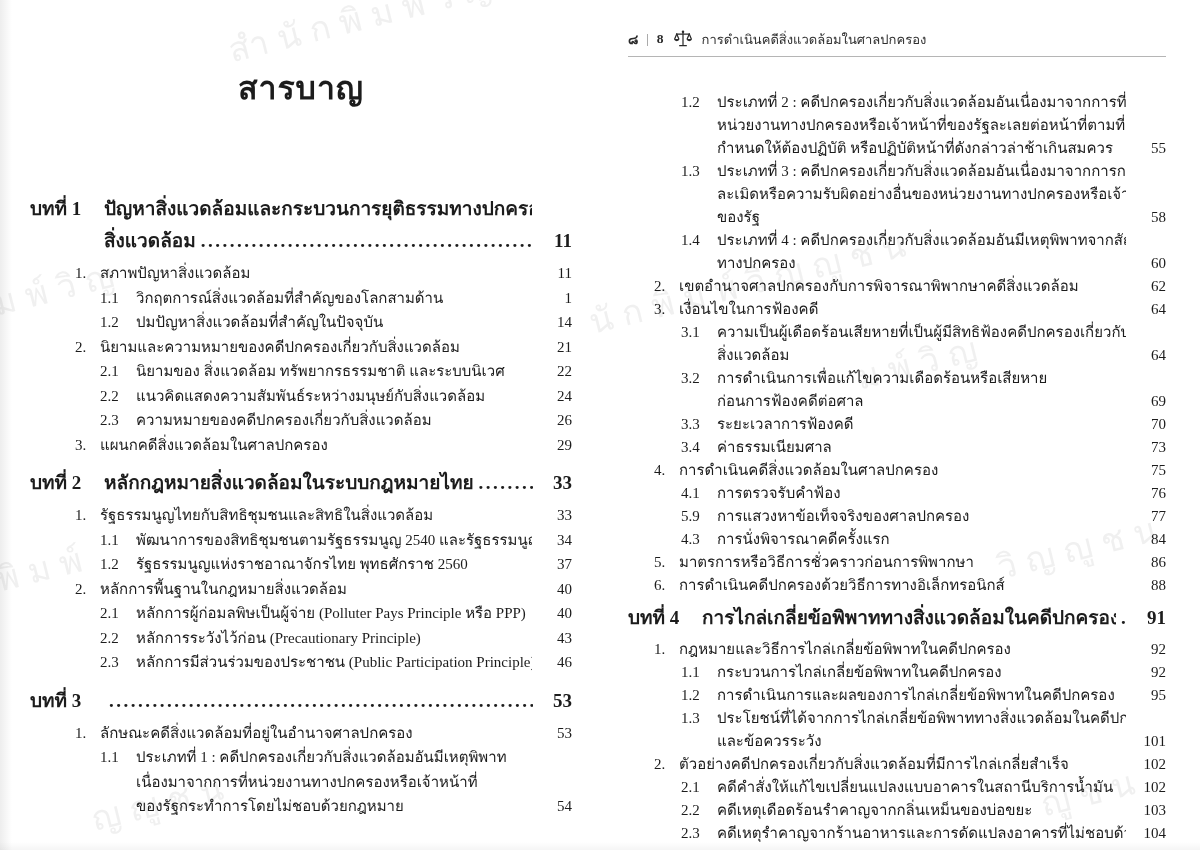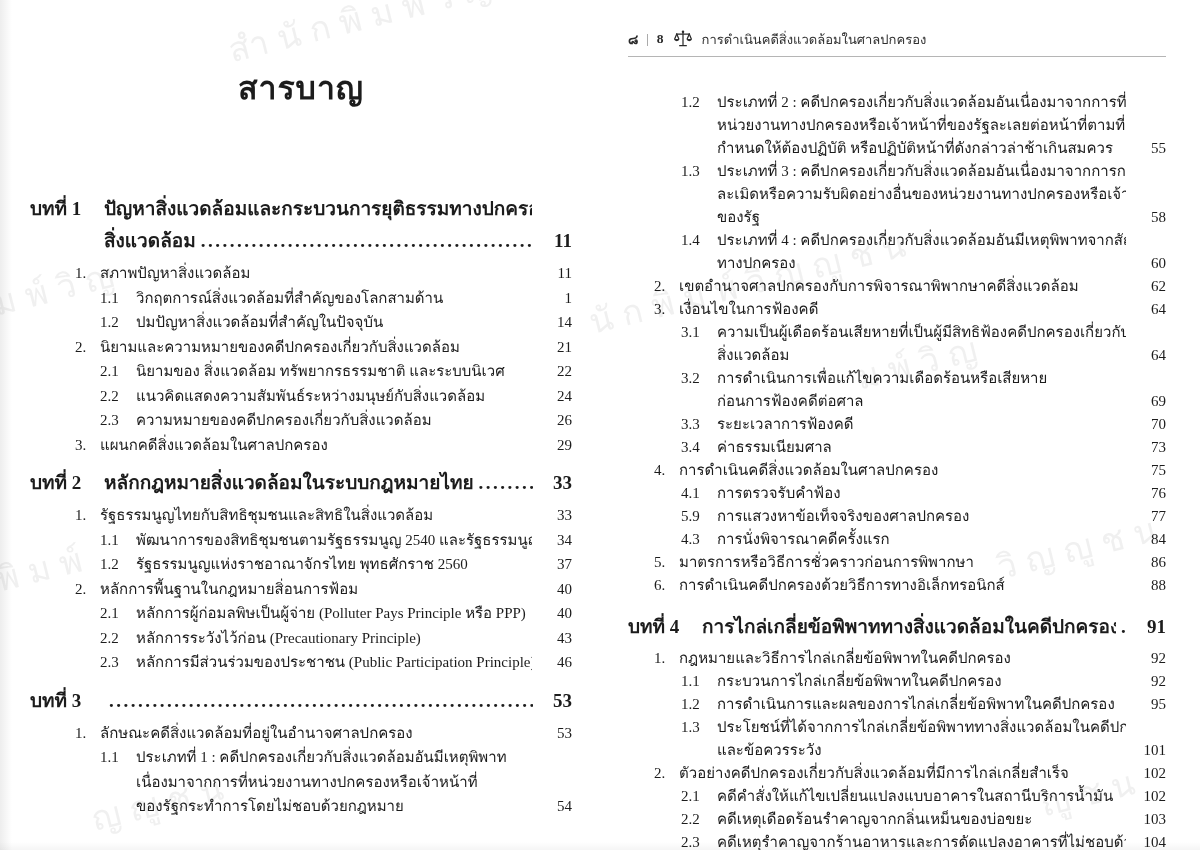--- a/index.html
+++ b/index.html
@@ -47,21 +47,21 @@
 
   .lv-chapter{margin-top:10px;margin-bottom:4px;}
   .lv-chapter .toc-line{font-size:19px;font-weight:bold;line-height:var(--chlh);}
   .lv-chapter .num{width:74px;}
   .lv-l1 .num{width:25px;}
   .lv-l2 .num{width:36px;}
   .page-left .lv-l1{margin-left:45px;}
   .page-left .lv-l2{margin-left:70px;}
   .page-right .lv-l1{margin-left:26px;}
   .page-right .lv-l2{margin-left:53px;}
-  .page-right .lv-chapter{margin-top:14px;}
+  .page-right .lv-chapter{margin-top:5px;}
 </style>
 </head>
 <body>
 
 <div class="scan-edge-left"></div>
 <div class="scan-edge-bottom"></div>
 <div id="watermark-layer">
     <span class="watermark" style="left: 225px; top: -10px;">สำนักพิมพ์วิญ</span>
     <span class="watermark" style="left: -40px; top: 265px;">พิมพ์วิญ</span>
     <span class="watermark" style="left: 585px; top: 255px;">นักพิมพ์วิญญูชน</span>
@@ -181,21 +181,21 @@
         <div class="toc-line">
           <span class="num">1.2</span>
           <span class="txt">รัฐธรรมนูญแห่งราชอาณาจักรไทย พุทธศักราช 2560</span>
           <span class="fill"></span>
           <span class="pg">37</span>
         </div>
       </div>
       <div class="toc-entry lv-l1">
         <div class="toc-line">
           <span class="num">2.</span>
-          <span class="txt">หลักการพื้นฐานในกฎหมายสิ่อนการฟ้อม</span>
+          <span class="txt">หลักการพื้นฐานในกฎหมายสิ่งแวดล้อม</span>
           <span class="fill"></span>
           <span class="pg">40</span>
         </div>
       </div>
       <div class="toc-entry lv-l2">
         <div class="toc-line">
           <span class="num">2.1</span>
           <span class="txt">หลักการผู้ก่อมลพิษเป็นผู้จ่าย (Polluter Pays Principle หรือ PPP)</span>
           <span class="fill"></span>
           <span class="pg">40</span>

